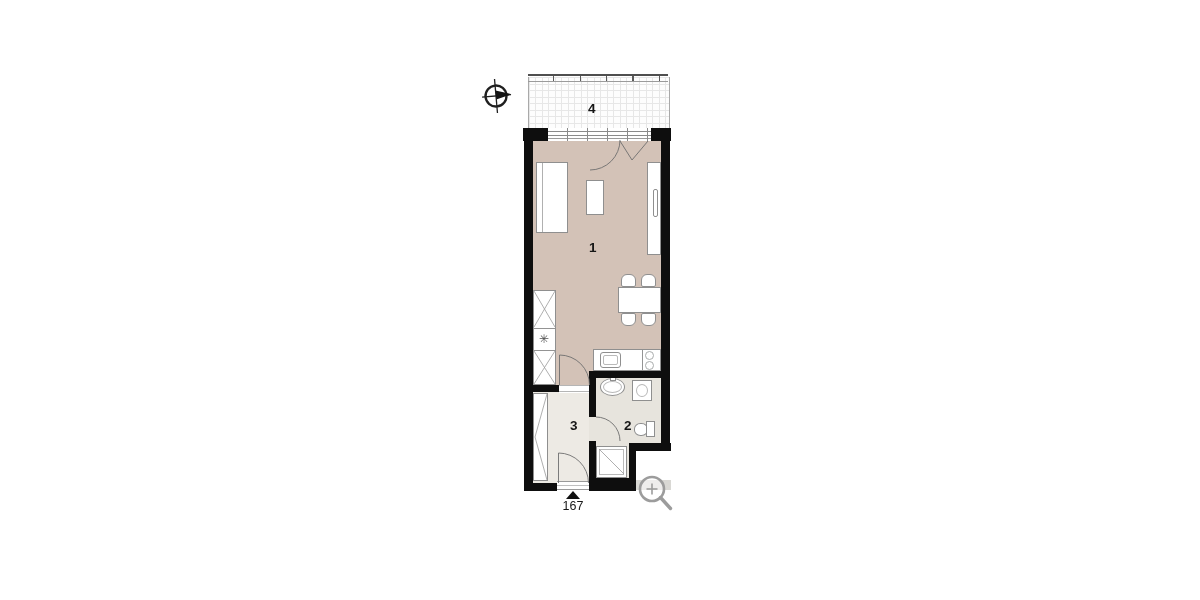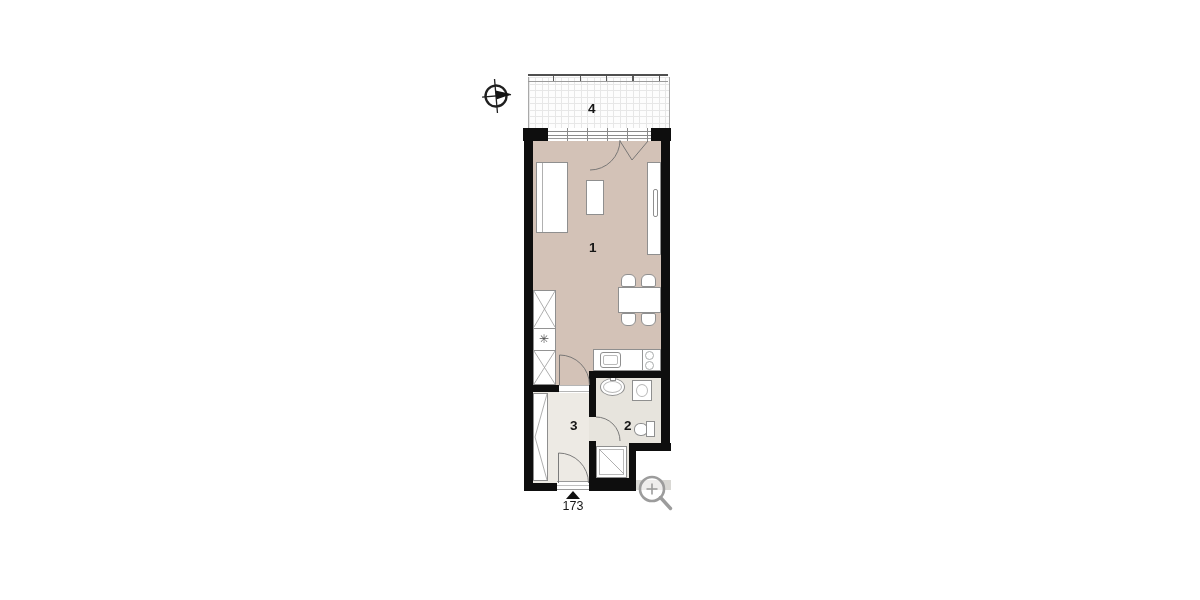--- a/index.html
+++ b/index.html
@@ -206,15 +206,15 @@
       <line x1="660.5" y1="497.5" x2="670.5" y2="508.5" stroke="#9c9c9c" stroke-width="3.4" stroke-linecap="round"></line>
     </g>
   </svg>
 
   <span class="room-label" style="left:593px;top:247px;">1</span>
   <span class="room-label" style="left:628px;top:425px;">2</span>
   <span class="room-label" style="left:574px;top:425px;">3</span>
   <span class="room-label" style="left:592px;top:108px;">4</span>
 
   <div class="entry-arrow" style="left:566px;top:491px;"></div>
-  <span class="unit-label" style="left:573px;top:506px;">173</span>
+  <span class="unit-label" style="left:573px;top:506px;">167</span>
 
 </div>
 
 </body></html>

